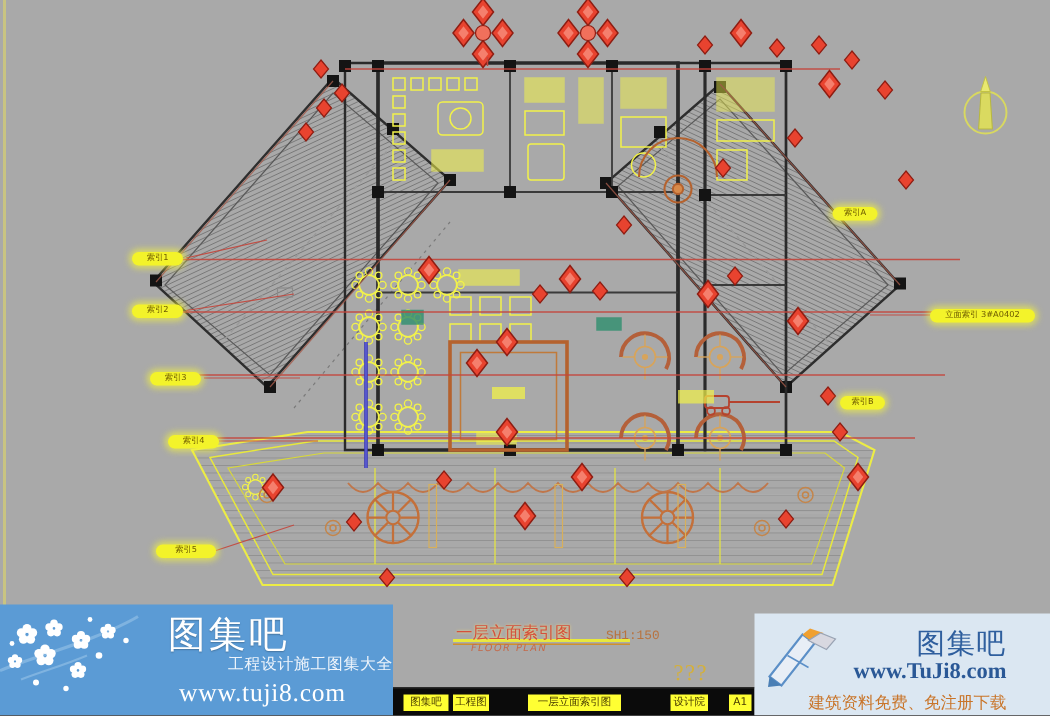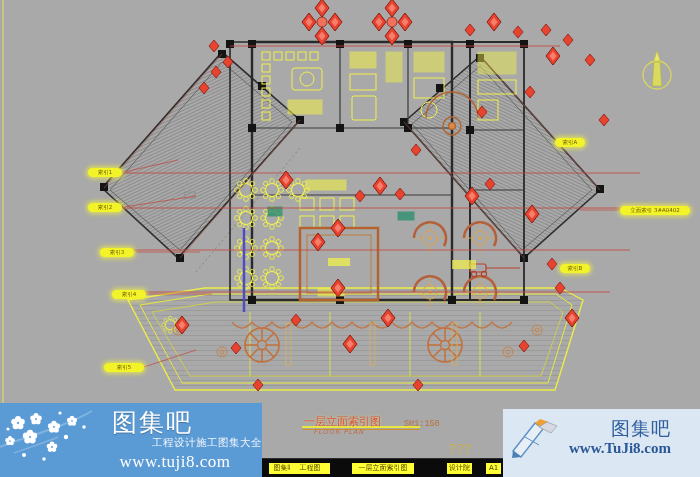--- a/index.html
+++ b/index.html
@@ -560,21 +560,21 @@
     <div class="cn">一层立面索引图</div>
     <div class="en">FLOOR PLAN</div>
     <div class="scale">SH1:150</div>
   </div>
 
   <div class="qmark">???</div>
 
   <div class="titlebar">
     <div id="tb-cells">
         <div class="cell" style="left: 7px; width: 30px;">图集吧</div>
-        <div class="cell" style="left: 28px; width: 40px;">工程图</div>
+        <div class="cell" style="left: 40px; width: 24px;">工程图</div>
         <div class="cell" style="left: 90px; width: 62px;">一层立面索引图</div>
         <div class="cell" style="left: 185px; width: 25px;">设计院</div>
         <div class="cell" style="left: 224px; width: 15px;">A1</div>
       </div>
   </div>
 
   <div class="wm-left">
     <svg class="blossom" viewBox="0 0 110 74">
       <path d="M0,44 C20,36 42,30 62,22 C72,18 82,14 92,8" stroke="#7fb3e0" stroke-width="2" fill="none"></path>
       <path d="M14,50 C30,44 44,40 58,34" stroke="#7fb3e0" stroke-width="1.4" fill="none"></path>
@@ -644,15 +644,16 @@
   <div class="wm-right">
     <svg class="logo" viewBox="0 0 54 42">
       <path d="M4,34 L26,6 L34,12 L12,40 Z" fill="#e8eef6" stroke="#5b8fc7" stroke-width="1.4"></path>
       <path d="M26,6 L34,12 L40,5 L31,2 Z" fill="#f0a030"></path>
       <path d="M30,10 L42,16 L48,9 L38,5 Z" fill="#d8d8e0" stroke="#9aa4b4" stroke-width=".8"></path>
       <path d="M4,34 L12,40 L3,41 Z" fill="#4a7fb5"></path>
       <path d="M16,20 L30,28" stroke="#5b8fc7" stroke-width="1" fill="none"></path>
     </svg>
     <div class="cn">图集吧</div>
     <div class="url">www.TuJi8.com</div>
+    <div class="tag">建筑资料免费、免注册下载</div>
   </div>
 
 </div>
 
 </body></html>

